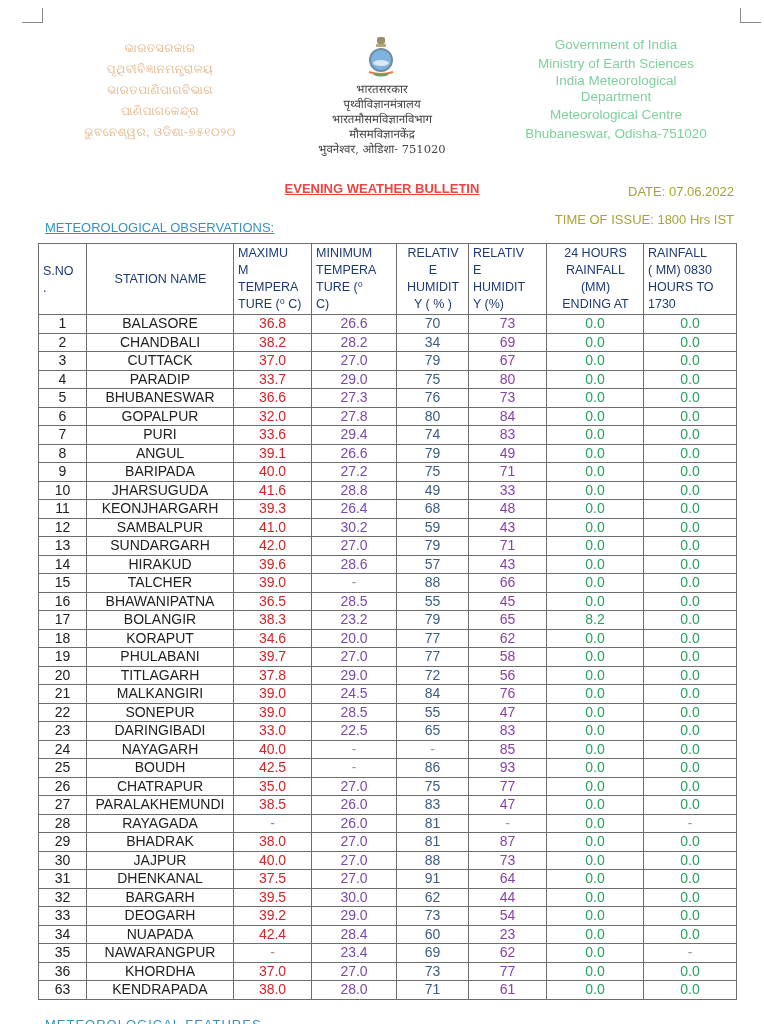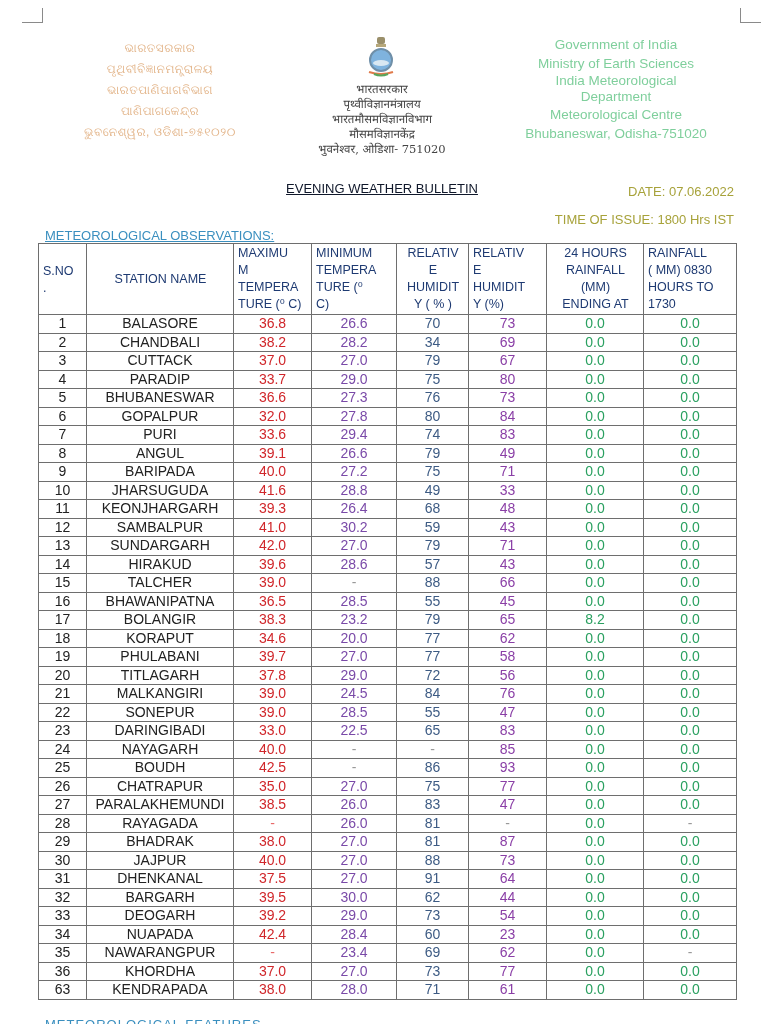--- a/index.html
+++ b/index.html
@@ -10,25 +10,25 @@
 
   .hdr-odia { position:absolute; left:60px; top:38px; width:200px; text-align:center; color:#e3b58a; font-size:12px; line-height:21.5px; letter-spacing:0.5px; }
   .hdr-odia div { height:21px; }
   .logo { position:absolute; left:362px; top:36px; width:38px; height:42px; }
   .hdr-hindi { position:absolute; left:300px; top:82px; width:164px; text-align:center; color:#444; font-size:11.5px; line-height:15px; font-family:"DejaVu Serif", serif; }
   .hdr-eng { position:absolute; left:500px; top:35px; width:232px; text-align:center; color:#7fcf9c; font-size:13.5px; line-height:19px; }
   .hdr-eng div { line-height:19px; }
   .hdr-eng .tight { line-height:16px; }
 
   .title { position:absolute; left:0; width:764px; top:179px; text-align:center; }
-  .title span { color:#0f172a; font-size:13px; text-decoration:underline; font-weight:normal; }
+  .title span { color:#ef4444; font-size:13px; text-decoration:underline; font-weight:bold; }
   .meta { position:absolute; right:30px; text-align:right; color:#a7a23a; font-size:13px; }
   .meta.date { top:184px; }
   .meta.time { top:212px; }
-  .obs-label { position:absolute; left:45px; top:228px; color:#3a8fbf; font-size:13px; text-decoration:underline; }
+  .obs-label { position:absolute; left:45px; top:220px; color:#3a8fbf; font-size:13px; text-decoration:underline; }
 
   table.data { position:absolute; left:38px; top:243px; border-collapse:collapse; table-layout:fixed; width:698px; }
   table.data th, table.data td { border:1px solid #6e6e6e; padding:0; }
   table.data th { font-weight:normal; font-size:12.5px; color:#1e3a72; line-height:17px; vertical-align:top; padding:1px 3px 0 4px; height:69px; }
   table.data th.c { text-align:center; }
   table.data th.l { text-align:left; }
   table.data th.mid { vertical-align:middle; }
   table.data td { height:17.5px; font-size:14px; text-align:center; line-height:17px; }
   td.sno { color:#222; font-size:13px; }
   td.stn { color:#222; font-size:11.5px; }

